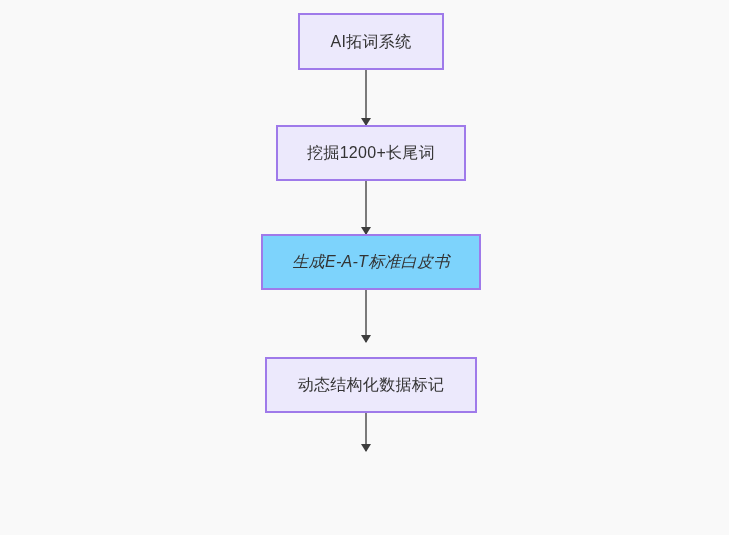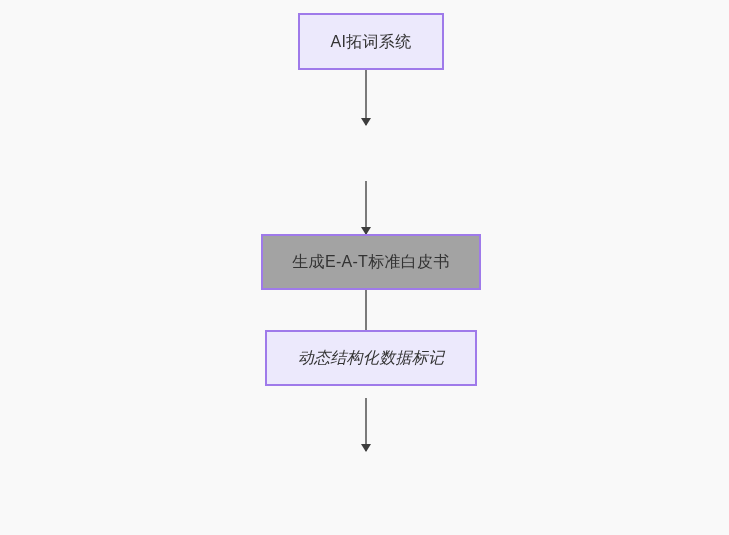--- a/index.html
+++ b/index.html
@@ -76,20 +76,23 @@
     <div class="edge-head" style="border-top-color: rgb(61, 61, 61);"></div>
   </div>
   <div class="edge" id="edge-4" style="top: 398px; height: 53px;">
     <div class="edge-line" style="height: 53px; background: rgb(123, 123, 123);"></div>
     <div class="edge-head" style="border-top-color: rgb(61, 61, 61);"></div>
   </div>
 
   <div class="node" id="node-1" style="left: 298px; top: 13px; width: 146px; height: 57px; background: rgb(236, 233, 252); border-color: rgb(159, 122, 234); color: rgb(51, 51, 51);">
     <span class="node-label">AI拓词系统</span>
   </div>
-  <div class="node" id="node-3" style="left: 261px; top: 234px; width: 220px; height: 56px; background: #a3a3a3; border-color: rgb(159, 122, 234); color: rgb(51, 51, 51);">
+  <div class="node" id="node-2" style="left: 276px; top: 125px; width: 190px; height: 56px; background: rgb(236, 233, 252); border-color: rgb(159, 122, 234); color: rgb(51, 51, 51);">
+    <span class="node-label">挖掘1200+长尾词</span>
+  </div>
+  <div class="node" id="node-3" style="left: 261px; top: 234px; width: 220px; height: 56px; background: #7dd3fc; border-color: rgb(159, 122, 234); color: rgb(51, 51, 51); font-style: italic;">
     <span class="node-label">生成E-A-T标准白皮书</span>
   </div>
-  <div class="node" id="node-4" style="left: 265px; top: 330px; width: 212px; height: 56px; background: rgb(236, 233, 252); border-color: rgb(159, 122, 234); color: rgb(51, 51, 51); font-style: italic;">
+  <div class="node" id="node-4" style="left: 265px; top: 357px; width: 212px; height: 56px; background: rgb(236, 233, 252); border-color: rgb(159, 122, 234); color: rgb(51, 51, 51);">
     <span class="node-label">动态结构化数据标记</span>
   </div>
 
 </div>
 
 </body></html>

